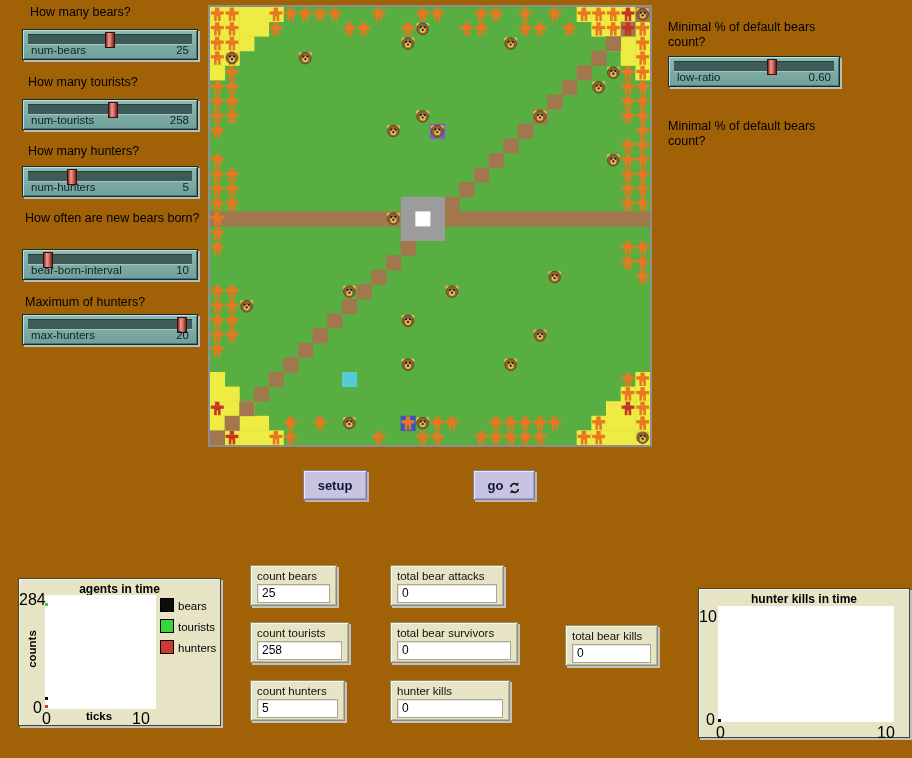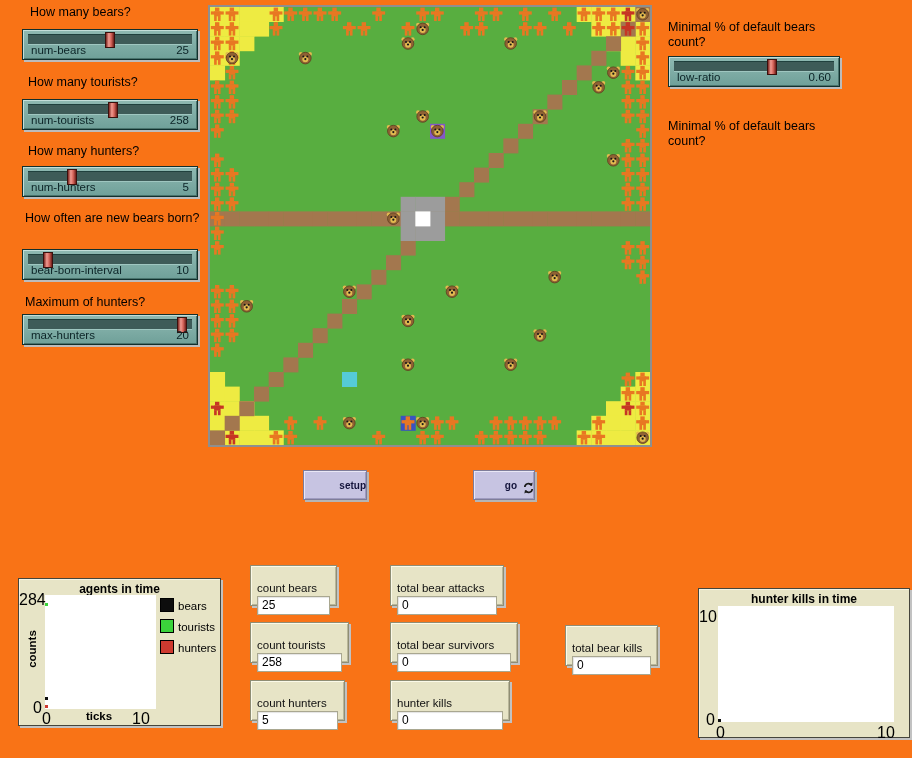--- a/index.html
+++ b/index.html
@@ -1,39 +1,39 @@
 <!DOCTYPE html>
 <html><head>
 <meta charset="utf-8">
 <style>
   html,body{margin:0;padding:0;background:#ffffff;}
-  #app{position:relative;width:912px;height:758px;background:#f97316;
+  #app{position:relative;width:912px;height:758px;background:#a16207;
        font-family:"Liberation Sans","DejaVu Sans",sans-serif;overflow:hidden;}
   .q-label{position:absolute;font-size:12.5px;color:#000;line-height:15px;}
   
   .slider{position:absolute;height:29px;background:linear-gradient(#8fb9b2,#6fa099);
           border:1px solid #11302d;box-shadow:inset 1px 1px 0 #c4ded9,inset -1px -1px 0 #49736d,2px 2px 0 #bcbcbc;text-align:center;}
   .track{position:absolute;left:5px;right:5px;top:4px;height:9px;background:#3e5b58;
          border-top:1px solid #20403d;border-bottom:1px solid #9fc6c0;}
   .handle{position:absolute;top:-3px;width:8px;height:14px;
           background:linear-gradient(90deg,#7e2620,#f09a90 35%,#d4645a 65%,#6d1d18);
           border:1px solid #3a100d;}
   .srow{position:absolute;left:8px;right:8px;bottom:3px;display:flex;justify-content:space-between;
         font-size:11.5px;color:#0b2326;}
   
   .view{position:absolute;left:208px;top:5px;width:440px;height:438px;border:2px solid #8f8f8f;
         box-shadow:inset 0 0 0 1px #6e6e6e;background:#58AE40;}
   
   .nl-button{position:absolute;height:28px;background:#c7c4e2;border:1px solid #7f7d99;
           box-shadow:inset 1px 1px 0 #e9e7f6,inset -1px -1px 0 #9f9cc0,2px 2px 0 #b5b5b5;
-          display:flex;align-items:center;justify-content:flex-end;font-size:10px;font-weight:600;color:#14143c;cursor:pointer;}
+          display:flex;align-items:center;justify-content:center;font-size:13px;font-weight:600;color:#14143c;cursor:pointer;}
   
   .monitor{position:absolute;height:41px;background:#e7e4c6;border:1px solid #8f8d74;
            box-shadow:inset 1px 1px 0 #fbfae9,inset -1px -1px 0 #b9b69a,2px 2px 0 #c2c2c2;
-           padding:16px 6px;box-sizing:border-box;}
+           padding:4px 6px;box-sizing:border-box;}
   .mlabel{font-size:11.5px;color:#101010;}
   .mvalue{margin-top:2px;background:#fff;border:1px solid #a9a790;box-shadow:inset 1px 1px 1px #e4e4e4;
           font-size:12px;color:#000;height:15px;padding:1px 4px;}
   
   .plot{position:absolute;background:#e7e4c6;border:1px solid #45453c;
         box-shadow:inset 1px 1px 0 #f6f4e4,2px 2px 0 #c2c2c2;box-sizing:border-box;}
   .ptitle{position:absolute;left:0;right:0;top:3px;text-align:center;font-size:12px;font-weight:bold;color:#000;}
   .parea{position:absolute;background:#ffffff;}
   .ptick{position:absolute;font-size:16px;color:#000;}
   .paxis{position:absolute;font-size:11.5px;font-weight:bold;color:#000;}

